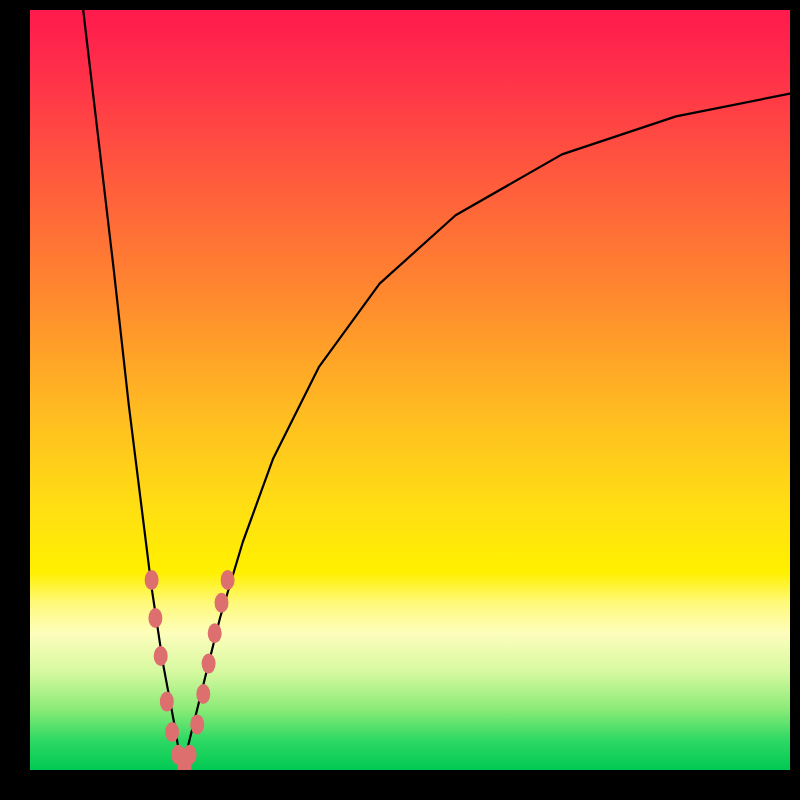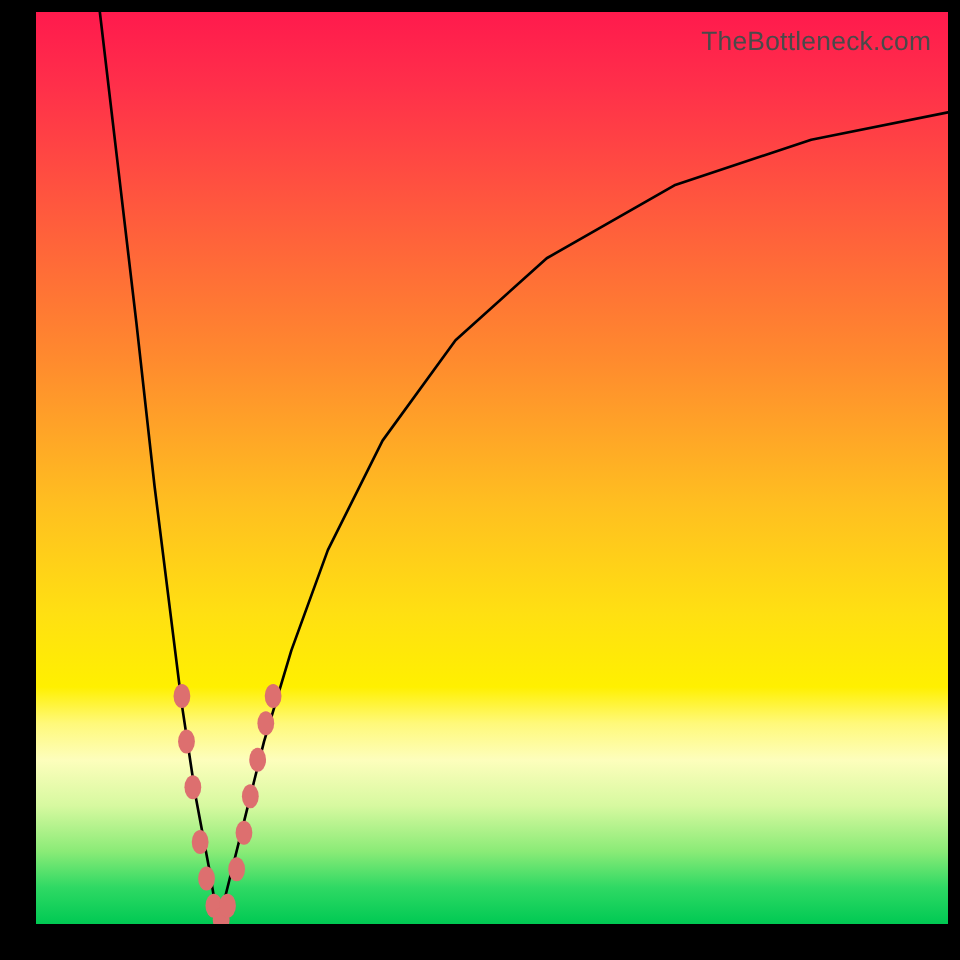--- a/index.html
+++ b/index.html
@@ -76,15 +76,14 @@
           <ellipse cx="154.3" cy="756.2" rx="7" ry="10" fill="#dd6f6f"></ellipse>
           <ellipse cx="159.6" cy="744.8" rx="7" ry="10" fill="#dd6f6f"></ellipse>
           <ellipse cx="167.2" cy="714.4" rx="7" ry="10" fill="#dd6f6f"></ellipse>
           <ellipse cx="173.3" cy="684.0" rx="7" ry="10" fill="#dd6f6f"></ellipse>
           <ellipse cx="178.6" cy="653.6" rx="7" ry="10" fill="#dd6f6f"></ellipse>
           <ellipse cx="184.7" cy="623.2" rx="7" ry="10" fill="#dd6f6f"></ellipse>
           <ellipse cx="191.5" cy="592.8" rx="7" ry="10" fill="#dd6f6f"></ellipse>
           <ellipse cx="197.6" cy="570.0" rx="7" ry="10" fill="#dd6f6f"></ellipse>
         </g>
     </svg>
-    <div class="watermark">TheBottleneck.com</div>
   </div>
 </div>
 
 </body></html>

